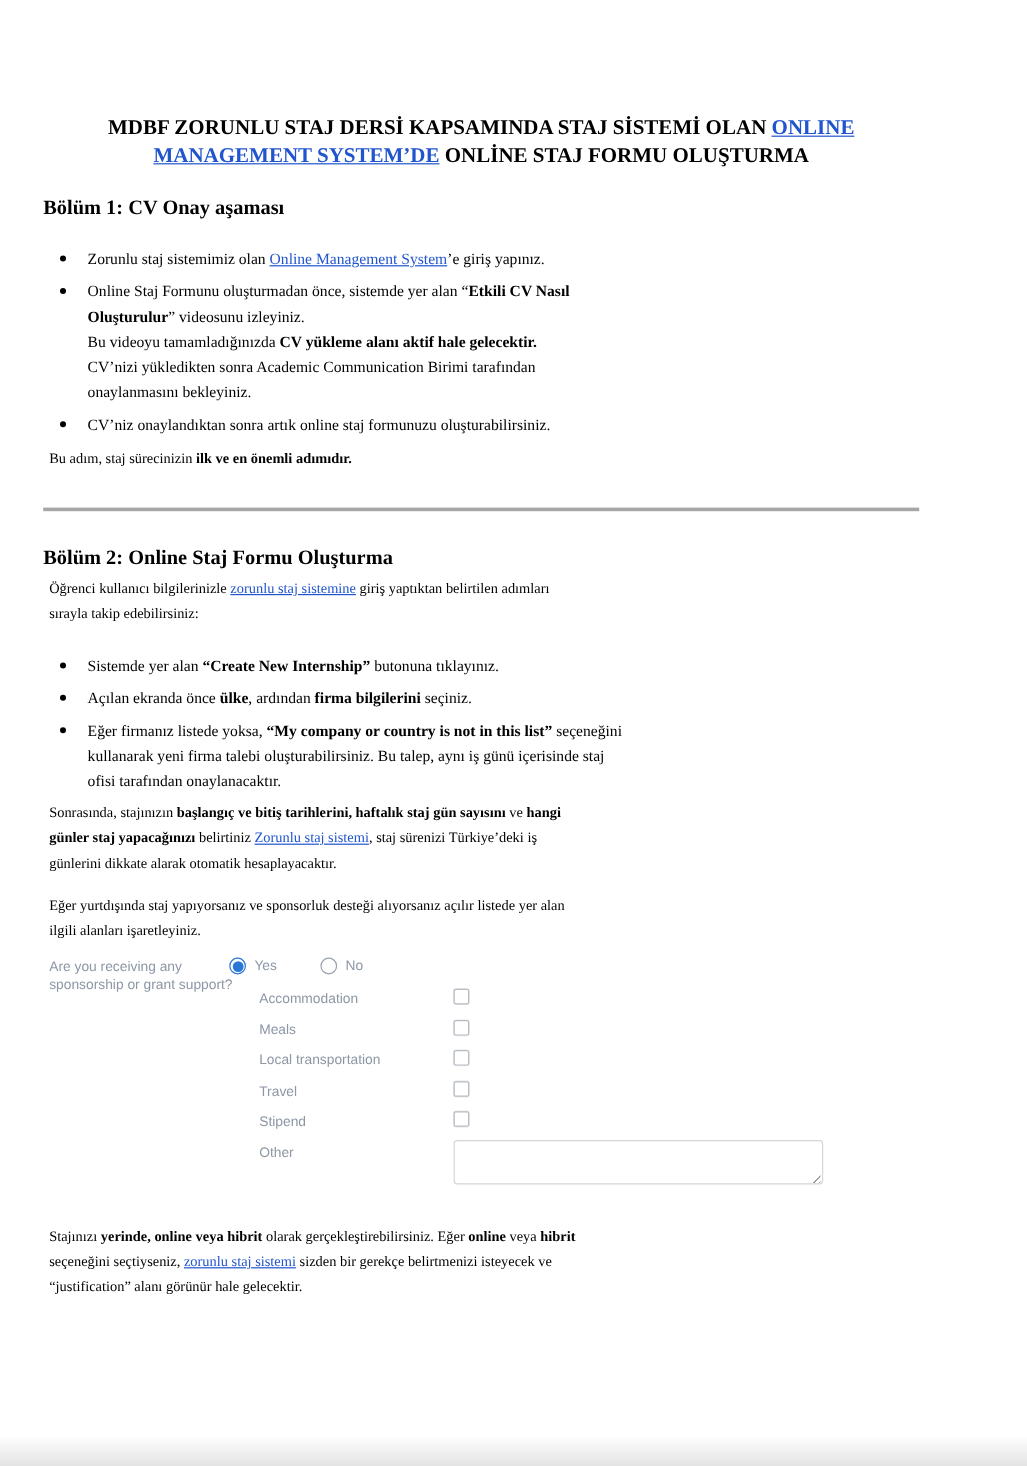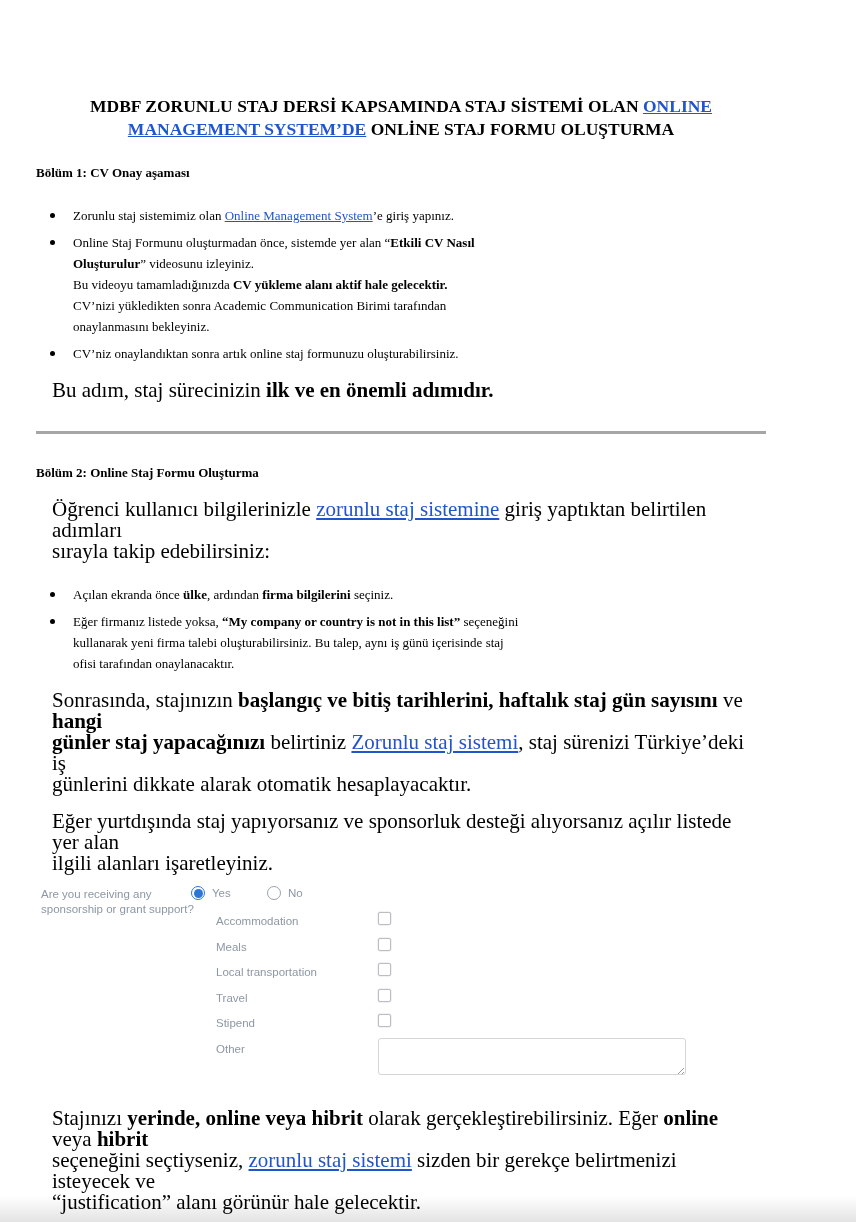--- a/index.html
+++ b/index.html
@@ -8,25 +8,25 @@
   body {
     width:856px; height:1222px; background:#ffffff; position:relative; overflow:hidden;
     font-family:"Liberation Serif", serif; color:#000;
   }
   .page { padding:95px 90px 0 36px; }
 
   .title { font-size:17.5px; line-height:23px; font-weight:bold; text-align:center; margin:0 0 21px 0; }
   span.b { font-weight:bold; }
   span.k { color:var(--link); text-decoration:underline; cursor:pointer; }
 
-  .heading { font-size:13px; line-height:21px; font-weight:bold; margin:0; }
+  .heading { font-size:17px; line-height:21px; font-weight:bold; margin:0; }
   .h-s1 { margin-bottom:22px; }
   .h-s2 { margin-bottom:4px; }
 
-  p { font-size:21px; line-height:21px; margin:16px; }
+  p { font-size:12px; line-height:21px; margin:5px; }
   ul.doc-list { list-style:none; margin:0; padding:0; }
   ul.doc-list li { position:relative; padding-left:37px; margin-bottom:6px; font-size:13px; line-height:21px; }
   ul.doc-list li::before { content:""; position:absolute; left:14px; top:8px; width:5px; height:5px; border-radius:50%; background:#000; }
   .ul-s1 { margin-bottom:8px !important; }
   .ul-s2 { margin-bottom:6px !important; }
   .ul-s2 li { margin-bottom:5px; }
 
   .p-closing { margin-bottom:0; }
   .rule { height:3px; background:var(--rule); border:none; margin:30px 0 28px 0; }
   .p-intro { margin-bottom:22px; }
@@ -84,20 +84,21 @@
 
   <p class="p-closing"><span>Bu adım, staj sürecinizin </span><span class="b">ilk ve en önemli adımıdır.</span></p>
 
   <div class="rule"></div>
 
   <h2 class="heading h-s2">Bölüm 2: Online Staj Formu Oluşturma</h2>
 
   <p class="p-intro"><span>Öğrenci kullanıcı bilgilerinizle </span><span class="k">zorunlu staj sistemine</span><span> giriş yaptıktan belirtilen adımları</span><br><span>sırayla takip edebilirsiniz:</span></p>
 
   <ul class="doc-list ul-s2">
+    <li><span>Sistemde yer alan </span><span class="b">“Create New Internship”</span><span> butonuna tıklayınız.</span></li>
     <li><span>Açılan ekranda önce </span><span class="b">ülke</span><span>, ardından </span><span class="b">firma bilgilerini</span><span> seçiniz.</span></li>
     <li><span>Eğer firmanız listede yoksa, </span><span class="b">“My company or country is not in this list”</span><span> seçeneğini</span><br><span>kullanarak yeni firma talebi oluşturabilirsiniz. Bu talep, aynı iş günü içerisinde staj</span><br><span>ofisi tarafından onaylanacaktır.</span></li>
   </ul>
 
   <p class="p-dates"><span>Sonrasında, stajınızın </span><span class="b">başlangıç ve bitiş tarihlerini,</span><span> </span><span class="b">haftalık staj gün sayısını</span><span> ve </span><span class="b">hangi</span><br><span class="b">günler staj yapacağınızı</span><span> belirtiniz </span><span class="k">Zorunlu staj sistemi</span><span>, staj sürenizi Türkiye’deki iş</span><br><span>günlerini dikkate alarak otomatik hesaplayacaktır.</span></p>
 
   <p class="p-abroad"><span>Eğer yurtdışında staj yapıyorsanız ve sponsorluk desteği alıyorsanız açılır listede yer alan</span><br><span>ilgili alanları işaretleyiniz.</span></p>
 
   <div class="sponsorship-form">
     <div class="form-question">Are you receiving any sponsorship or grant support?</div>

